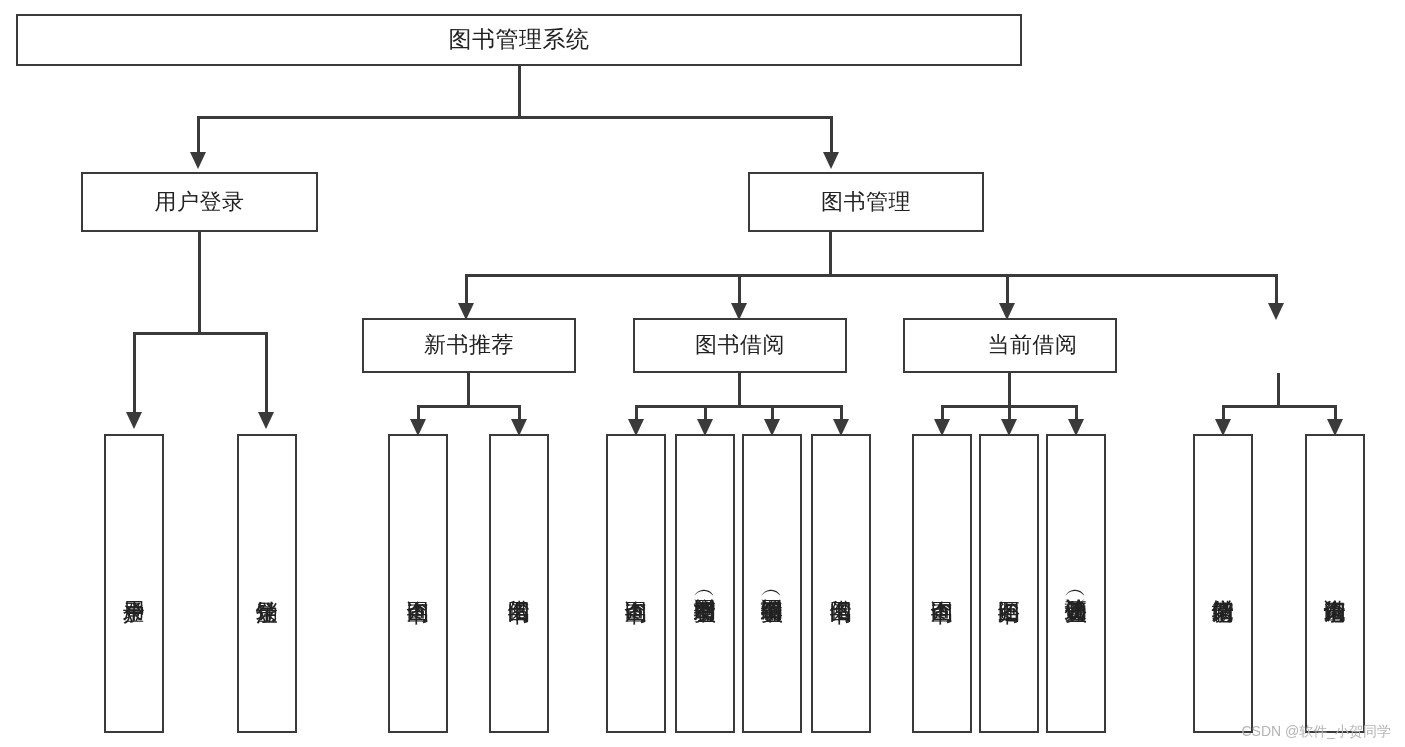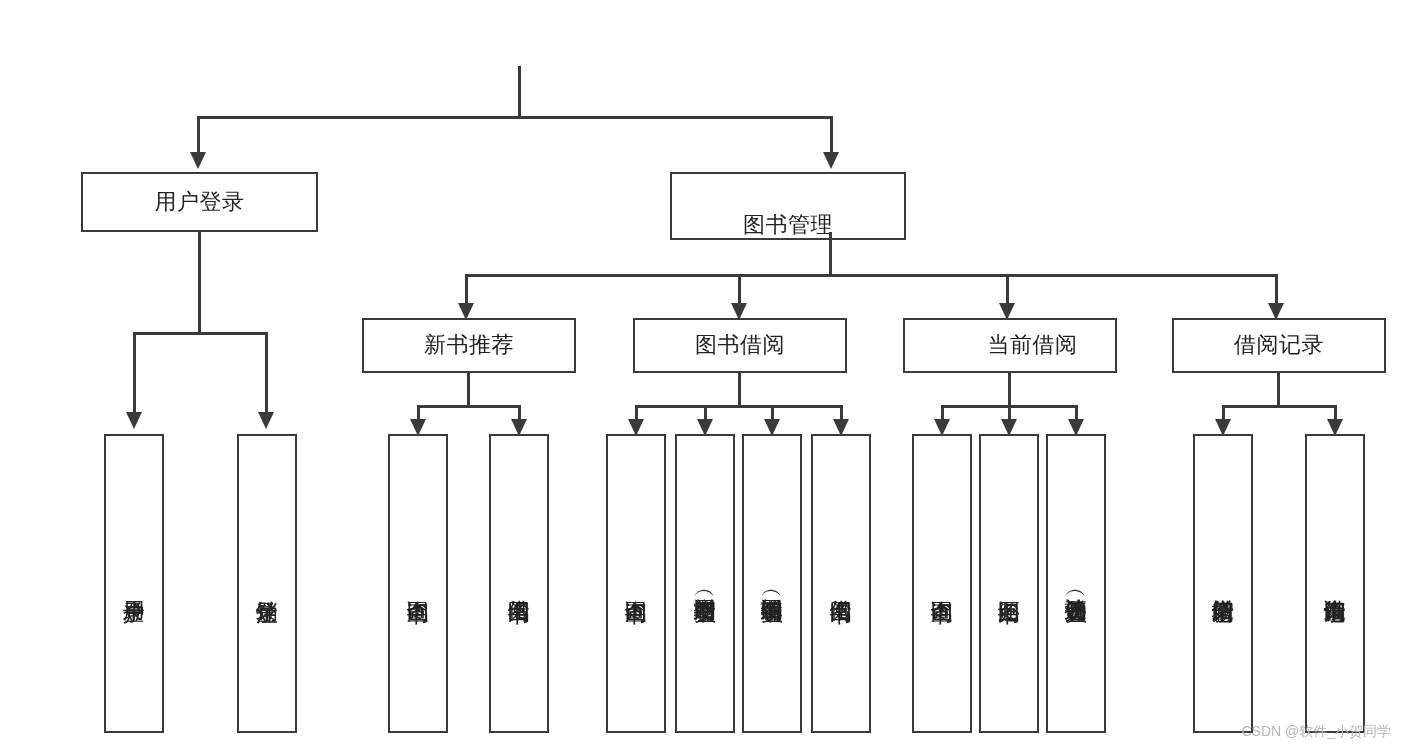--- a/index.html
+++ b/index.html
@@ -73,35 +73,38 @@
     color: #b5b5b5;
     white-space: nowrap;
     font-family: "Liberation Sans", "DejaVu Sans", sans-serif;
   }
 </style>
 </head>
 <body>
 
 <div id="canvas">
 
+  <div class="node horiz" id="root-node" style="left:16px; top:14px; width:1006px; height:52px;">
+    <span>图书管理系统</span>
+  </div>
 
   <div class="conn v" style="left:518px; top:66px; width:3px; height:52px;"></div>
 
   <div class="conn h" style="left:197px; top:116px; width:636px; height:3px;"></div>
 
   <div class="conn v" style="left:197px; top:116px; width:3px; height:40px;"></div>
   <div class="arrow" style="left:190px; top:152px;"></div>
   <div class="conn v" style="left:830px; top:116px; width:3px; height:40px;"></div>
   <div class="arrow" style="left:823px; top:152px;"></div>
 
   <div class="node horiz" style="left:81px; top:172px; width:237px; height:60px;">
     <span>用户登录</span>
   </div>
 
-  <div class="node horiz" style="left:670px; top:172px; width:236px; height:68px;align-items:flex-end;">
+  <div class="node horiz" style="left:748px; top:172px; width:236px; height:60px;">
     <span>图书管理</span>
   </div>
 
   <div class="conn v" style="left:198px; top:232px; width:3px; height:102px;"></div>
   <div class="conn h" style="left:133px; top:332px; width:135px; height:3px;"></div>
   <div class="conn v" style="left:133px; top:332px; width:3px; height:82px;"></div>
   <div class="arrow" style="left:126px; top:412px;"></div>
   <div class="conn v" style="left:265px; top:332px; width:3px; height:82px;"></div>
   <div class="arrow" style="left:258px; top:412px;"></div>
 
@@ -121,23 +124,20 @@
   <div class="arrow" style="left:1268px; top:303px;"></div>
 
   <div class="node horiz" style="left:633px; top:318px; width:214px; height:55px;">
     <span>图书借阅</span>
   </div>
   <div class="node horiz" style="left:362px; top:318px; width:214px; height:55px;">
     <span>新书推荐</span>
   </div>
   <div class="node horiz" style="left:903px; top:318px; width:214px; height:55px;padding-left:45px;">
     <span>当前借阅</span>
-  </div>
-  <div class="node horiz" style="left:1172px; top:318px; width:214px; height:55px;">
-    <span>借阅记录</span>
   </div>
 
   <div class="conn v" style="left:467px; top:373px; width:3px; height:34px;"></div>
   <div class="conn h" style="left:417px; top:405px; width:104px; height:3px;"></div>
   <div class="conn v" style="left:417px; top:405px; width:3px; height:22px;"></div>
   <div class="arrow" style="left:410px; top:419px;"></div>
   <div class="conn v" style="left:518px; top:405px; width:3px; height:22px;"></div>
   <div class="arrow" style="left:511px; top:419px;"></div>
 
   <div class="conn v" style="left:738px; top:373px; width:3px; height:34px;"></div>

